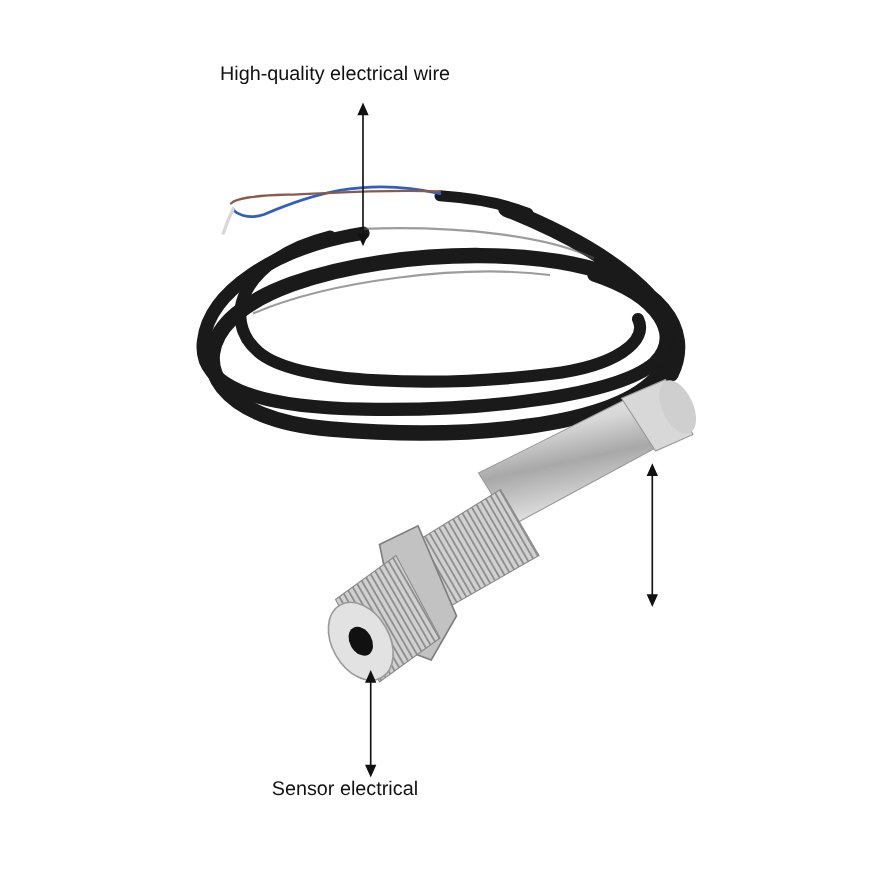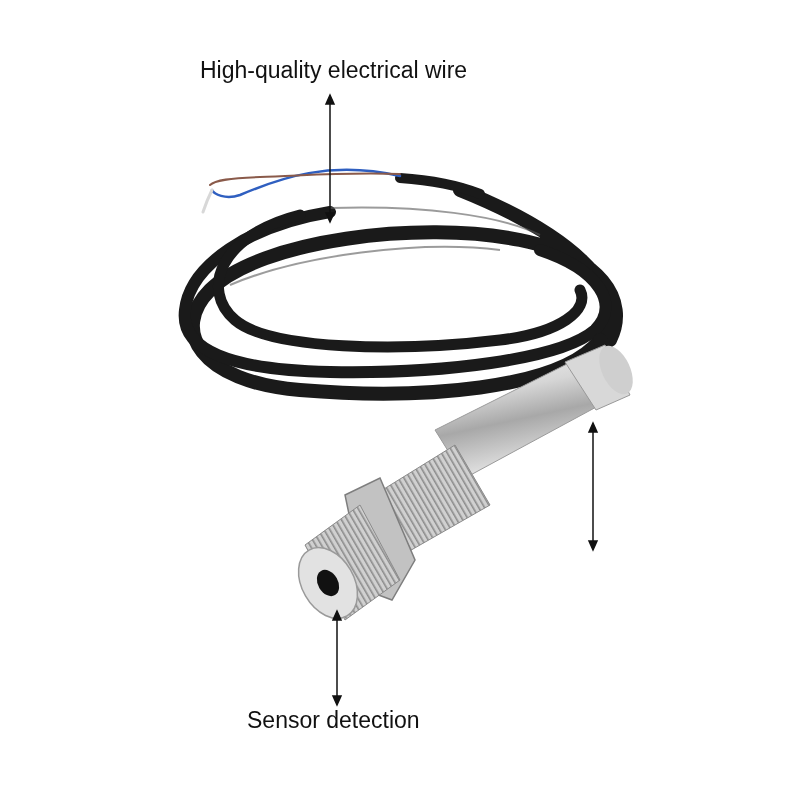--- a/index.html
+++ b/index.html
@@ -1,17 +1,17 @@
 <!DOCTYPE html>
 <html><head>
 <meta charset="utf-8">
 <style>
   html, body { margin:0; padding:0; background:#ffffff; }
   #stage { position:relative; width:800px; height:800px; background:#ffffff; overflow:hidden; font-family:"Liberation Sans", sans-serif; }
-  .label { position:absolute; color:#111; font-size:23px; white-space:nowrap; }
+  .label { position:absolute; color:#111; font-size:18px; white-space:nowrap; }
   svg { position:absolute; left:0; top:0; }
 </style>
 </head>
 <body>
 
 <div id="stage">
   <svg width="800" height="800" viewBox="0 0 800 800">
     <defs>
       <linearGradient id="steelG" x1="0" y1="0" x2="0.3" y2="1">
         <stop offset="0" stop-color="#f4f4f4"></stop>
@@ -71,14 +71,14 @@
       <polygon points="593,423 589,432 597,432"></polygon>
       <polygon points="593,550 589,541 597,541"></polygon>
 
       <line x1="337" y1="616" x2="337" y2="700"></line>
       <polygon points="337,611 333,620 341,620"></polygon>
       <polygon points="337,705 333,696 341,696"></polygon>
     </g>
   </svg>
 
   <div class="label" style="left:200px; top:57px;">High-quality electrical wire</div>
-  <div class="label" style="left:247px; top:707px;">Sensor detection</div>
+  <div class="label" style="left:247px; top:707px;">Sensor electrical</div>
 </div>
 
 </body></html>

